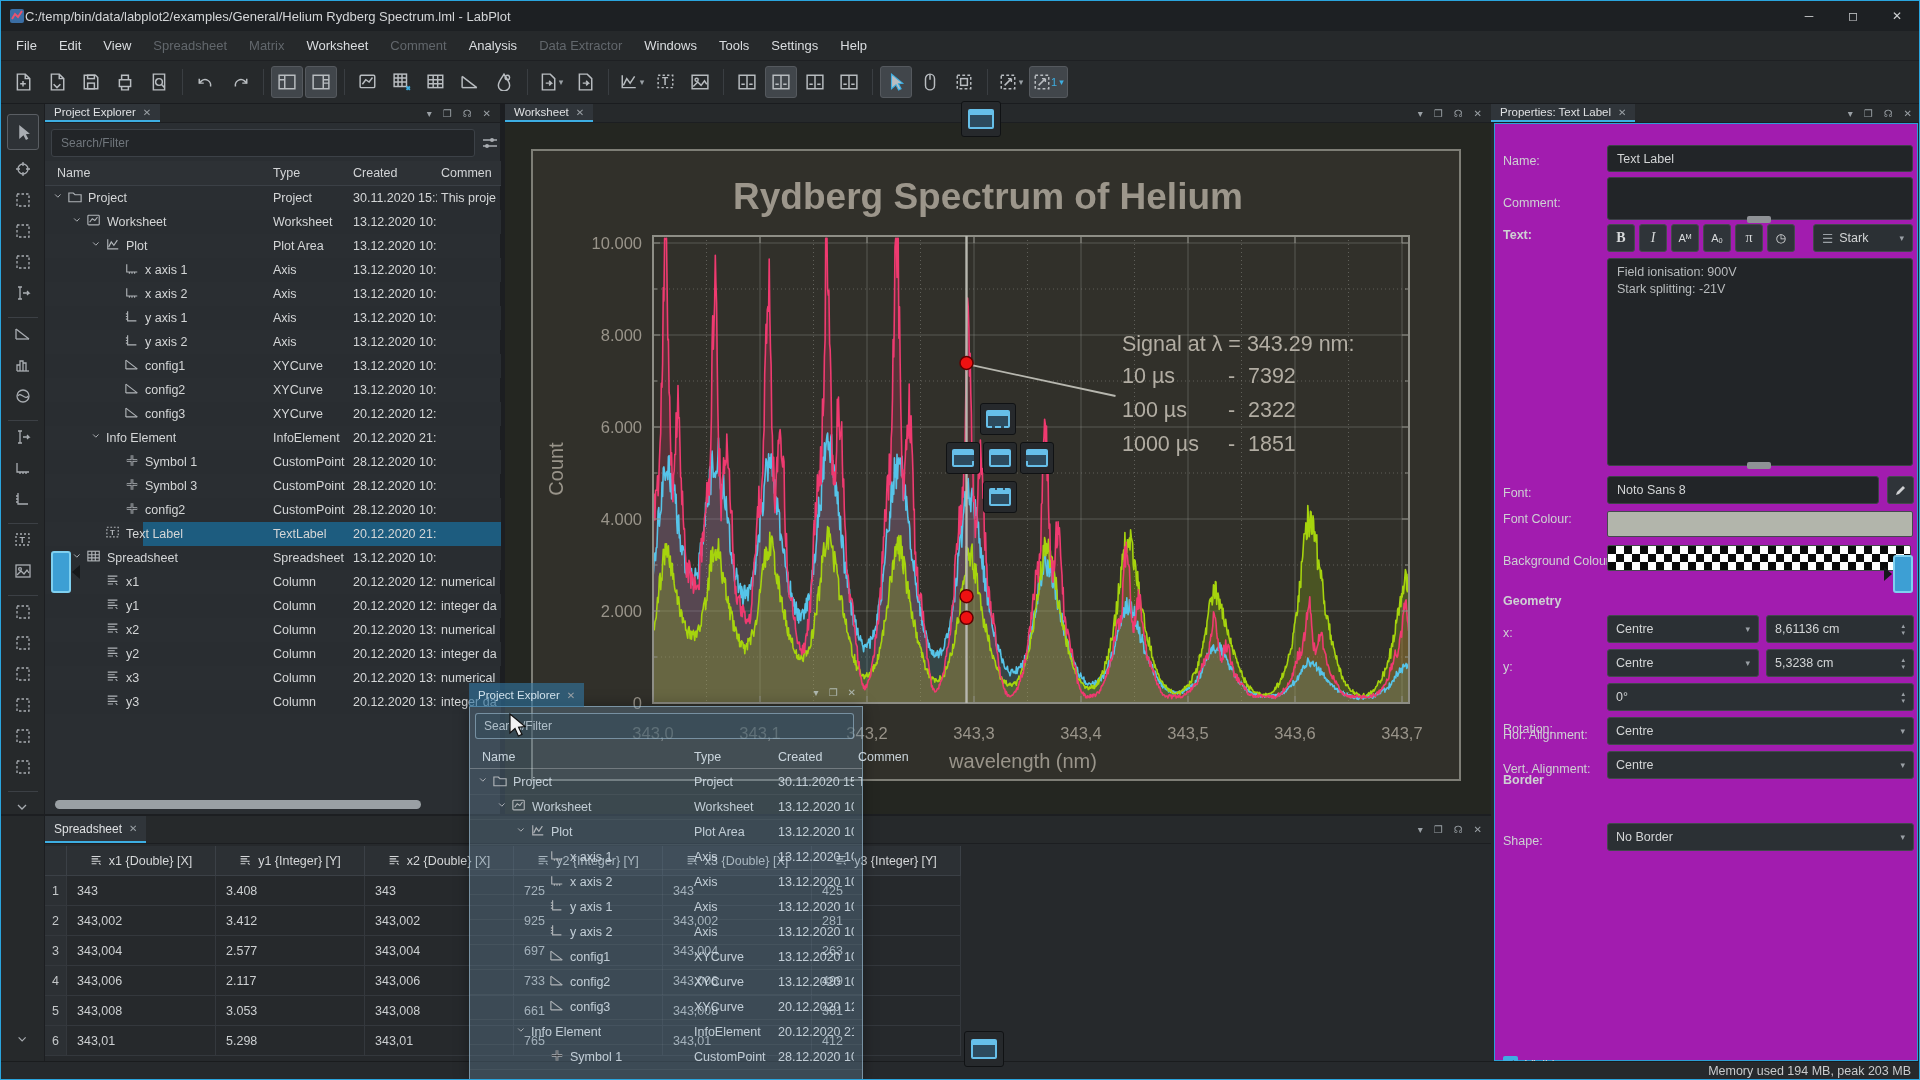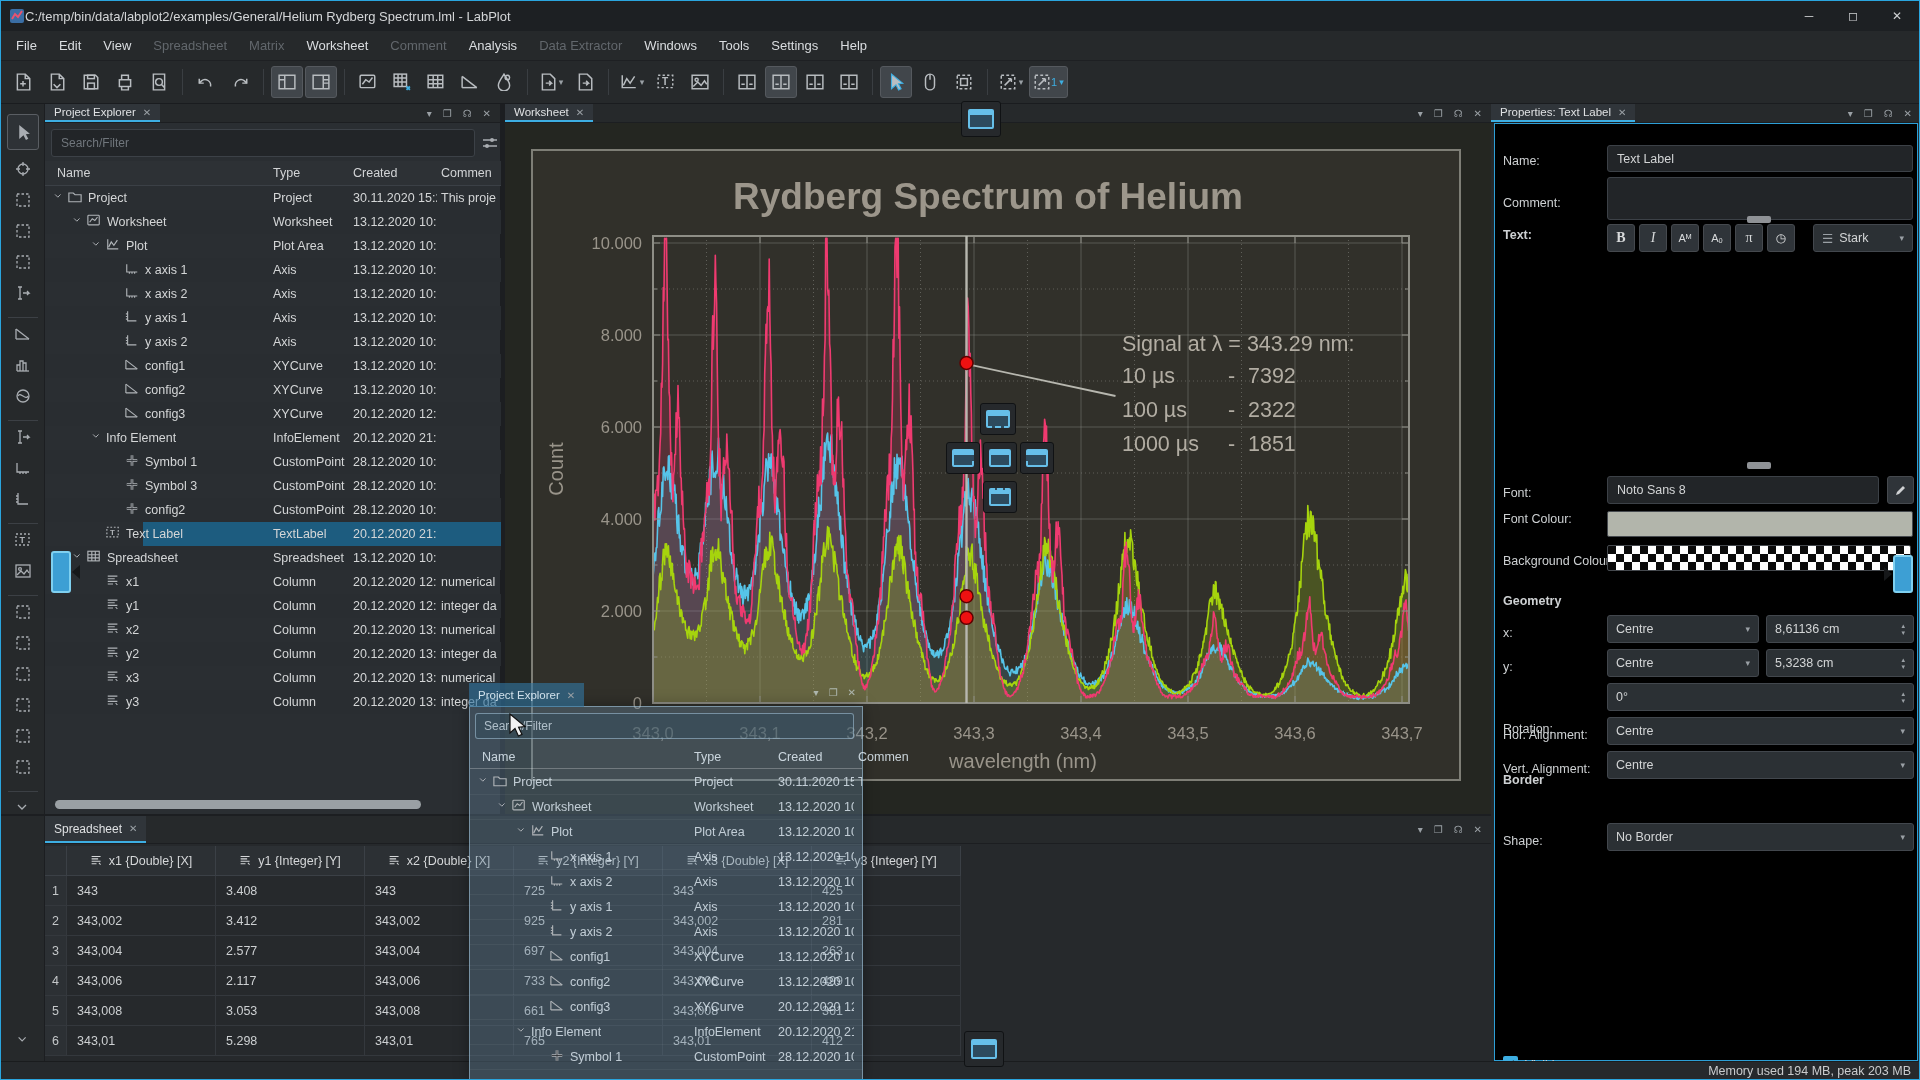--- a/index.html
+++ b/index.html
@@ -42,21 +42,21 @@
   .texp{position:absolute;top:50%;transform:translateY(-50%);color:#b7bbbf}
   .ticon{position:absolute;top:50%;transform:translateY(-50%);color:#b0b4b8}
   .tcell{position:absolute;top:50%;transform:translateY(-50%);white-space:nowrap;overflow:hidden}
   
   .shead{position:absolute;background:#2c3034;border-right:1px solid #3b4046;border-bottom:1px solid #3b4046;
          font-size:12.5px;color:#d5d7d9;display:flex;align-items:center;justify-content:center;gap:6px}
   .scell{position:absolute;border-right:1px solid #34383d;border-bottom:1px solid #34383d;font-size:12.5px;color:#cdd0d2;
          display:flex;align-items:center;padding-left:10px}
   .snum{background:#2c3034;justify-content:center;padding-left:0;color:#c4c7c9}
   
-  #props{left:1494px;top:103px;width:425px;height:957px;background:#000000;border:1px solid #2d9fd6}
+  #props{left:1494px;top:103px;width:425px;height:957px;background:#a21caf;border:1px solid #2d9fd6}
   .plab{position:absolute;left:8px;font-size:12.5px;color:#ced1d3;white-space:nowrap}
   .plab.b{font-weight:bold}
   .pfield{position:absolute;background:#222528;border:1px solid #3c4147;border-radius:3px;font-size:12.5px;
           color:#d3d5d6;display:flex;align-items:center;padding-left:9px}
   .pbtn{position:absolute;background:#2f3439;border:1px solid #45494e;border-radius:3px;color:#d7d9da;
         display:flex;align-items:center;justify-content:center;font-size:14px}
   .combo{position:absolute;background:#2b3034;border:1px solid #42474d;border-radius:3px;font-size:12.5px;color:#d3d5d6;
          display:flex;align-items:center;padding:0 8px}
   .combo .chev{margin-left:auto;font-size:9px;color:#9aa0a5}
   .spin .ar{margin-left:auto;display:flex;flex-direction:column;font-size:7px;line-height:7px;color:#9aa0a5}
@@ -943,20 +943,26 @@
       <div class="pbtn" style="left:144px;top:100px;width:28px;height:28px;font-style:italic;font-family:'Liberation Serif',serif">I</div>
       <div class="pbtn" style="left:176px;top:100px;width:28px;height:28px;font-size:11px">Aᴹ</div>
       <div class="pbtn" style="left:208px;top:100px;width:28px;height:28px;font-size:11px">Aₒ</div>
       <div class="pbtn" style="left:240px;top:100px;width:28px;height:28px;font-family:'Liberation Serif',serif">π</div>
       <div class="pbtn" style="left:272px;top:100px;width:28px;height:28px;font-size:12px">◷</div>
       <div class="combo" style="left:318px;top:100px;width:100px;height:28px">
         <span style="margin-right:6px;color:#9aa0a5">☰</span>
         <span>Stark</span>
         <span class="chev">▾</span>
       </div>
+      <div class="pfield" style="left:112px;top:134px;width:306px;height:208px;align-items:flex-start;flex-direction:column;padding-top:5px;color:#b9bcbe">
+        <div id="textlines">
+            <div style="font-size:12.5px;line-height:17px">Field ionisation: 900V</div>
+            <div style="font-size:12.5px;line-height:17px">Stark splitting: -21V</div>
+          </div>
+      </div>
       <div class="pill" style="left:252px;top:338px"></div>
 
       <span class="plab" style="top:362px">Font:</span>
       <div class="pfield" style="left:112px;top:352px;width:272px;height:28px">
         <span>Noto Sans 8</span>
       </div>
       <div class="pbtn" style="left:392px;top:352px;width:27px;height:28px">
         <svg width="13" height="13">
             <path d="M2 11l1-3 6-6 2 2-6 6-3 1z" fill="#cfd1d3"></path>
           </svg>

